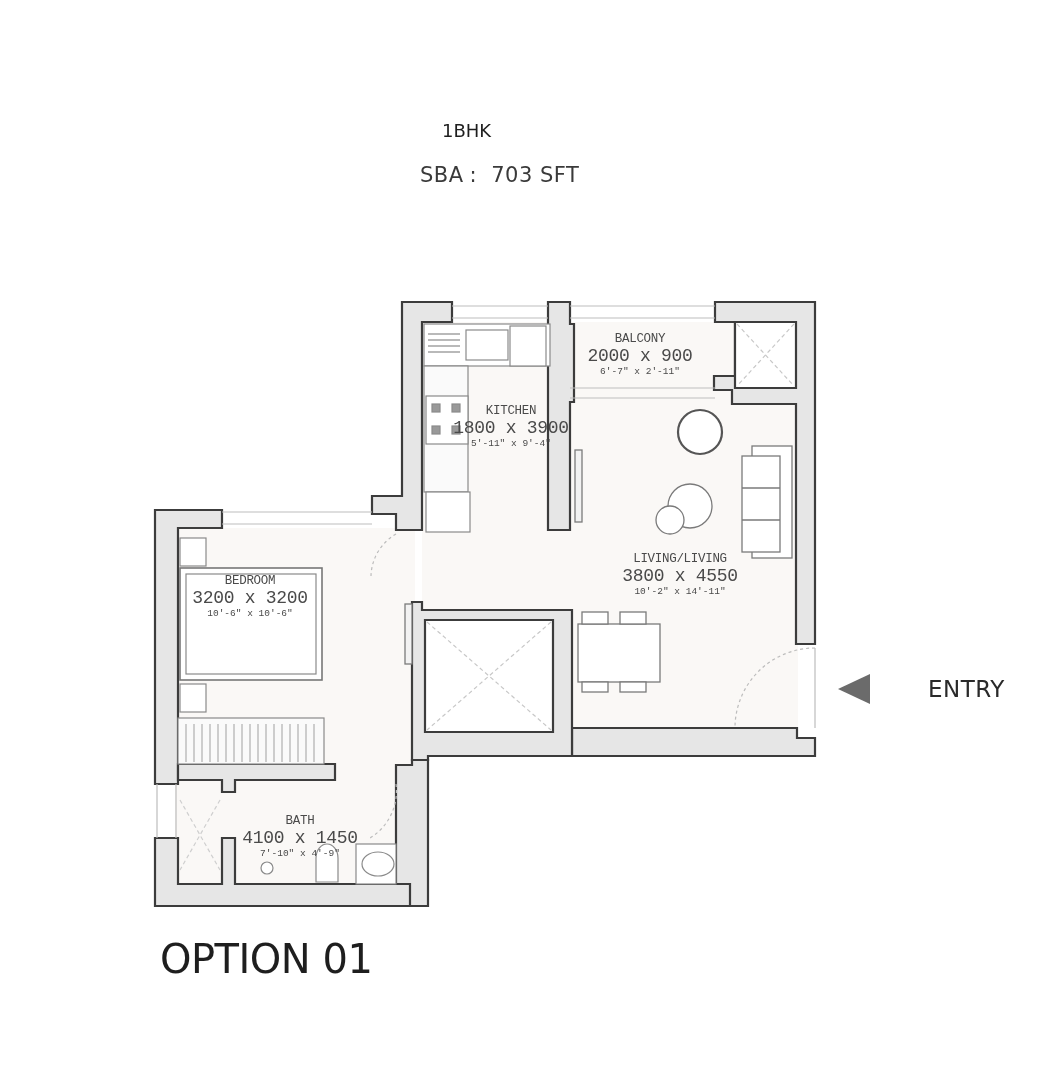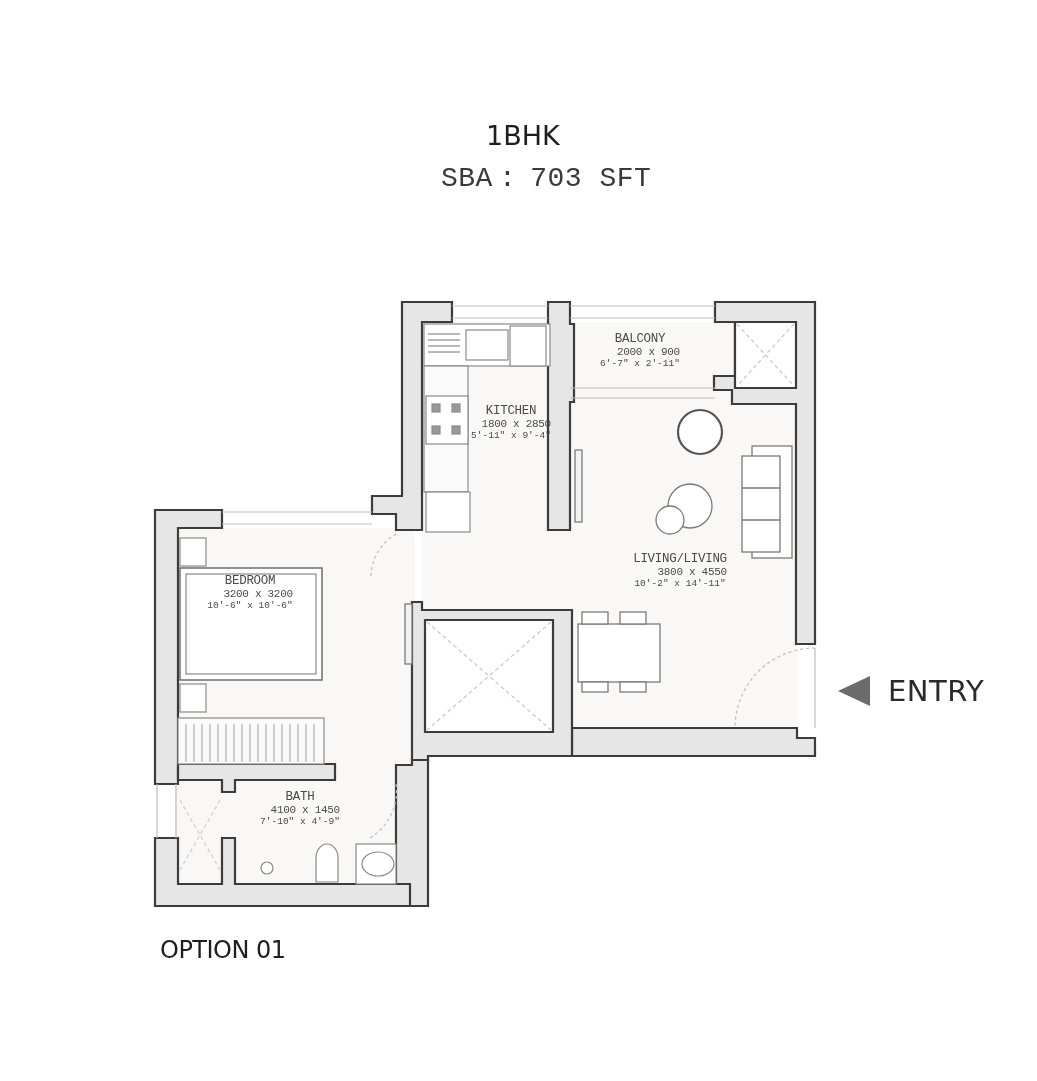--- a/index.html
+++ b/index.html
@@ -1,30 +1,30 @@
 <!DOCTYPE html>
 <html><head>
   <meta charset="utf-8">
   <style>
     html, body { margin: 0; padding: 0; background: #ffffff; }
     body { width: 1037px; height: 1081px; position: relative; overflow: hidden;
            font-family: "DejaVu Sans", sans-serif; color: #222; }
-    .hdr-title { position: absolute; left: 442px; top: 120px; font-size: 27px; color: #1e1e1e; letter-spacing: 0px; margin-left: 44px; }
-    .hdr-sba   { position: absolute; left: 441px; top: 163px; font-size: 28px; color: #3a3a3a; letter-spacing: 0.5px; font-family: Liberation Mono, monospace; }
+    .hdr-title { position: absolute; left: 442px; top: 120px; font-size: 18px; color: #1e1e1e; letter-spacing: 0px; }
+    .hdr-sba   { position: absolute; left: 420px; top: 163px; font-size: 21px; color: #3a3a3a; letter-spacing: 0.5px; }
     .hdr-sba .sep { margin: 0 14px 0 6px; }
-    .option { position: absolute; left: 160px; top: 936px; font-size: 24px; color: #1e1e1e; letter-spacing: -0.5px; }
+    .option { position: absolute; left: 160px; top: 936px; font-size: 40px; color: #1e1e1e; letter-spacing: -0.5px; }
     .entry  { position: absolute; left: 838px; top: 674px; display: flex; align-items: center; }
     .entry .arrow { width: 0; height: 0; border-top: 15px solid transparent; border-bottom: 15px solid transparent;
                     border-right: 32px solid #6b6b6b; margin-right: 18px; }
-    .entry .lbl { font-size: 29px; color: #2a2a2a; letter-spacing: 0.5px; }
+    .entry .lbl { font-size: 23px; color: #2a2a2a; letter-spacing: 0.5px; margin-left: 40px; }
     svg.plan { position: absolute; left: 0; top: 0; }
     .room-label { position: absolute; text-align: center; color: #4a4a4a; font-family: Liberation Mono, monospace;
                   line-height: 1.15; transform: translateX(-50%); white-space: nowrap; }
     .room-label .name { font-size: 12.5px; letter-spacing: -0.3px; }
-    .room-label .mm   { font-size: 11px; letter-spacing: -0.3px; text-align: right; }
+    .room-label .mm   { font-size: 18px; letter-spacing: -0.3px; text-align: right; }
     .room-label .ft   { font-size: 9.5px; letter-spacing: 0px; }
   </style>
 </head>
 <body>
 
 <div class="hdr-title">1BHK</div>
 <div class="hdr-sba">
   <span>SBA</span><span class="sep">:</span><span>703 SFT</span>
 </div>
 
@@ -163,34 +163,34 @@
   </g>
 </svg>
 
 <div class="room-label" style="left:640px; top:332px;">
   <div class="name">BALCONY</div>
   <div class="mm">2000 x 900</div>
   <div class="ft">6'-7" x 2'-11"</div>
 </div>
 <div class="room-label" style="left:511px; top:404px;">
   <div class="name">KITCHEN</div>
-  <div class="mm">1800 x 2850</div>
+  <div class="mm">1800 x 3900</div>
   <div class="ft">5'-11" x 9'-4"</div>
 </div>
 <div class="room-label" style="left:680px; top:552px;">
   <div class="name">LIVING/LIVING</div>
   <div class="mm">3800 x 4550</div>
   <div class="ft">10'-2" x 14'-11"</div>
 </div>
 <div class="room-label" style="left:250px; top:574px;">
   <div class="name">BEDROOM</div>
   <div class="mm">3200 x 3200</div>
   <div class="ft">10'-6" x 10'-6"</div>
 </div>
-<div class="room-label" style="left:300px; top:790px;">
+<div class="room-label" style="left:300px; top:814px;">
   <div class="name">BATH</div>
   <div class="mm">4100 x 1450</div>
   <div class="ft">7'-10" x 4'-9"</div>
 </div>
 
 <div class="entry">
   <span class="arrow"></span>
   <span class="lbl">ENTRY</span>
 </div>
 

